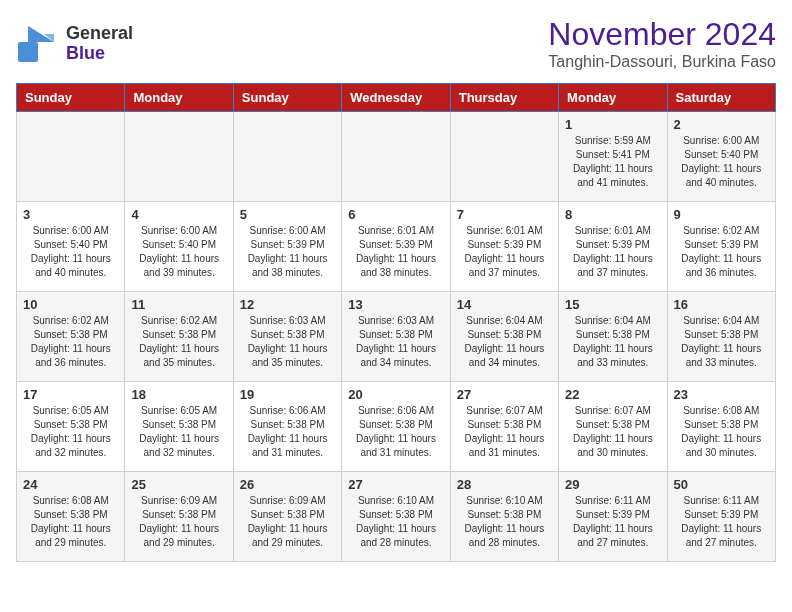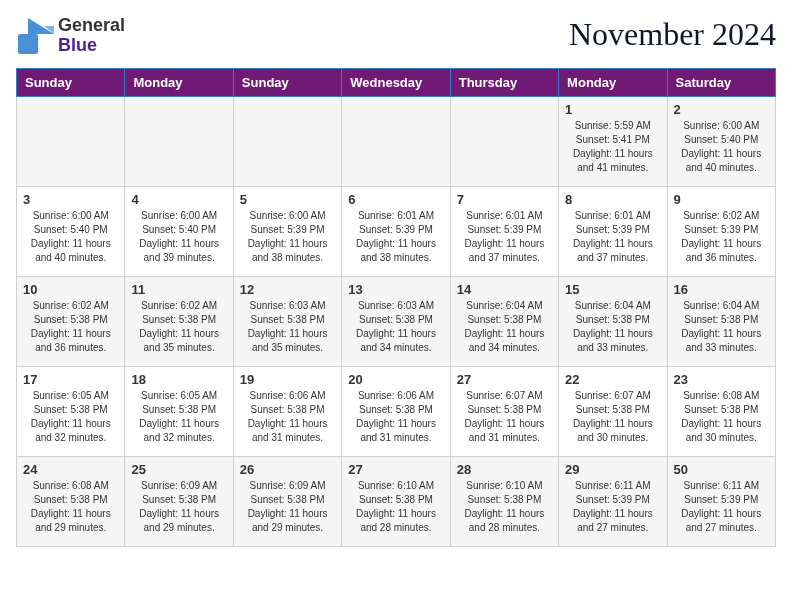--- a/index.html
+++ b/index.html
@@ -20,33 +20,32 @@
       display: flex;
       flex-direction: column;
       align-items: flex-start;
     }
     .title-block {
       text-align: right;
     }
     .month-year {
       font-size: 32px;
       font-weight: normal;
-      color: #0f172a;
-      font-family: Liberation Serif, serif;
+      color: #4c1d95;
     }
     .location {
       font-size: 16px;
       color: #555;
     }
     .calendar {
       width: 100%;
       border-collapse: collapse;
     }
     .calendar thead th {
-      background-color: #701a75;
+      background-color: #b91c1c;
       color: #fff;
       font-size: 13px;
       padding: 6px 8px;
       text-align: left;
       border: 1px solid #3a7bc8;
     }
     .calendar tbody td {
       width: calc(100% / 7);
       vertical-align: top;
       padding: 5px 6px;
@@ -76,40 +75,41 @@
     }
     .empty-cell {
       background-color: #f5f5f5;
     }
   </style>
 </head>
 <body>
 
 <div class="header">
   <div class="logo">
-    <div style="display:flex;align-items:center;gap:2px;">
+    <div style="display:flex;align-items:center;gap:10px;margin-top:8px;">
       <div style="position:relative;width:40px;height:40px;">
         <svg width="40" height="40" viewBox="0 0 40 40">
           <rect x="2" y="18" width="20" height="20" rx="2" fill="#4a90d9"></rect>
           <polygon points="12,2 38,18 12,18" fill="#4a90d9"></polygon>
           <polygon points="28,10 38,10 38,18" fill="#7ab8e8"></polygon>
         </svg>
       </div>
       <div>
         <div style="font-size:18px;font-weight:bold;color:#333;line-height:1.1;">
           <span>General</span>
         </div>
         <div style="font-size:18px;font-weight:bold;color:#4c1d95;line-height:1.1;">
           <span>Blue</span>
         </div>
       </div>
     </div>
   </div>
   <div class="title-block">
     <div class="month-year">November 2024</div>
+    <div class="location">Tanghin-Dassouri, Burkina Faso</div>
   </div>
 </div>
 
 <table class="calendar">
   <thead>
     <tr>
     <th>Sunday</th>
         <th>Monday</th>
         <th>Sunday</th>
         <th>Wednesday</th>

